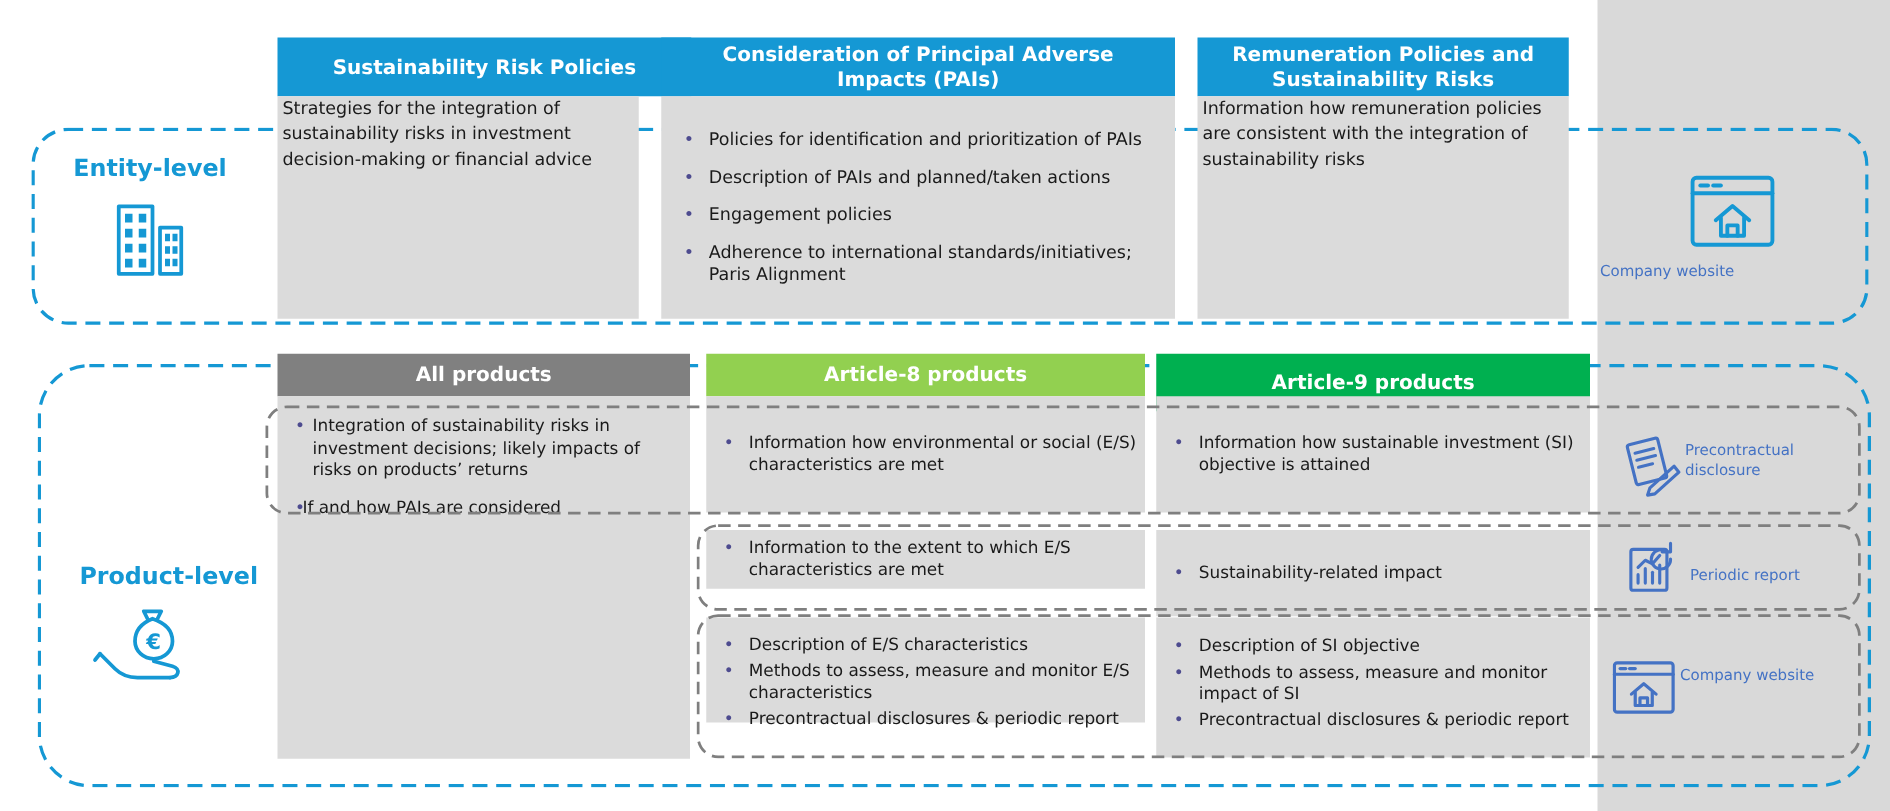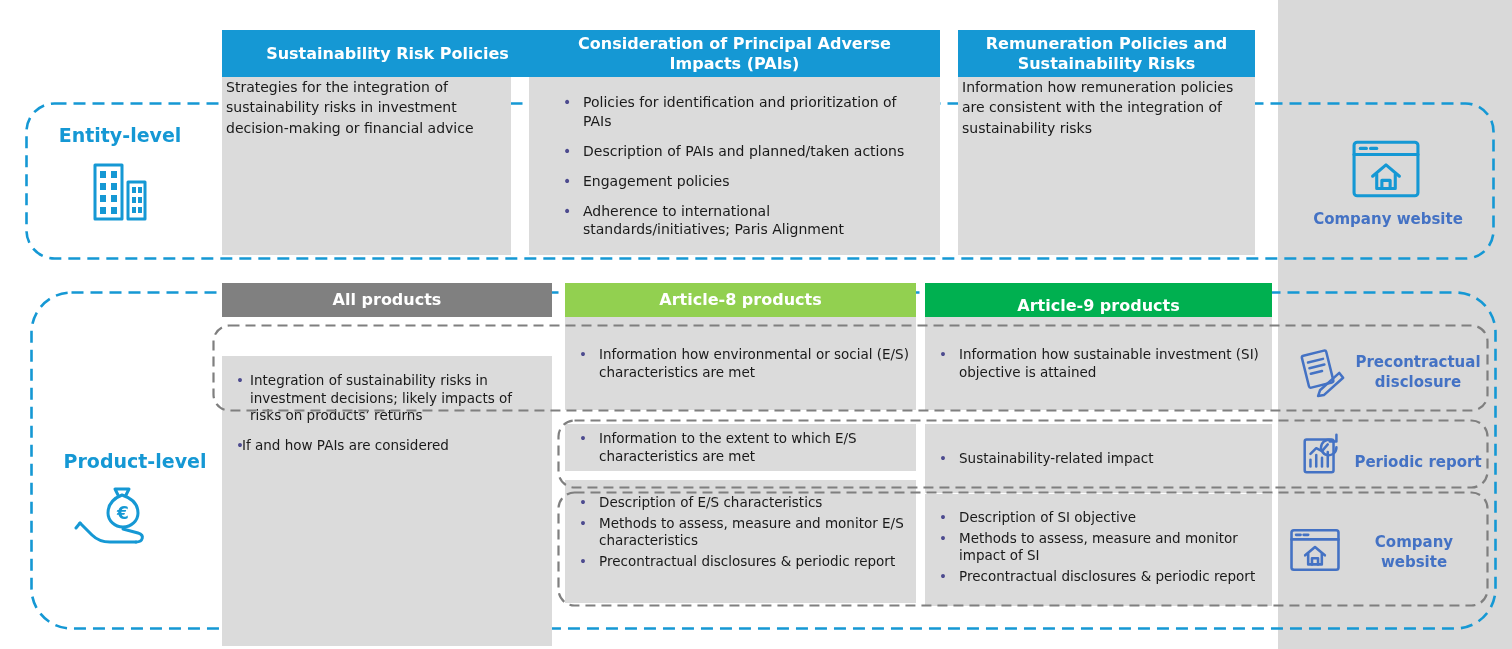--- a/index.html
+++ b/index.html
@@ -24,21 +24,21 @@
   .hdr-green-dark{background:var(--green-dark,#00B050);}
   .cell{background:var(--body-gray,#DBDBDB);box-sizing:border-box;}
   .center-text{display:flex;align-items:flex-start;padding:0 4px;font-size:14px;line-height:1.45;}
   .bullets{display:flex;flex-direction:column;}
   .gap-lg{gap:12px;} .gap-sm{gap:3px;}
   .bullet{position:relative;padding-left:34px;font-size:14px;line-height:1.3;}
   .bullet-sm{font-size:13.5px;}
   .bullet::before{content:"\2022";position:absolute;left:14px;top:0;color:var(--bullet,#4D4B8F);}
   .vcenter{display:flex;flex-direction:column;justify-content:center;}
   .group-label{color:var(--blue,#1598D4);font-size:19px;font-weight:bold;text-align:center;}
-  .loc-label{color:var(--loc-blue,#4472C4);font-size:15px;font-weight:bold;text-align:center;line-height:1.35;}
+  .loc-label{color:var(--loc-blue,#4472C4);font-size:12px;font-weight:normal;text-align:left;line-height:1.35;}
   .ic-blue{color:var(--blue,#1598D4);}
   .ic-steel{color:var(--loc-blue,#4472C4);}
   .dash-gray{color:var(--title-gray,#7F7F7F);}
   svg{display:block;}
 </style>
 </head>
 <body>
 
 <div class="canvas">
 
@@ -78,21 +78,21 @@
       </g>
     </svg>
   </div>
 
   <div class="abs hdr hdr-blue" style="left:222px;top:30px;width:331px;height:47px;">Sustainability Risk Policies</div>
   <div class="abs cell center-text" style="left:222px;top:77px;width:289px;height:178px;">
     <div>Strategies for the integration of sustainability risks in investment decision-making or financial advice</div>
   </div>
 
   <div class="abs hdr hdr-blue" style="left:529px;top:30px;width:411px;height:47px;">Consideration of Principal Adverse Impacts (PAIs)</div>
-  <div class="abs cell vcenter" style="left:529px;top:77px;width:411px;height:178px;padding:10px 20px;">
+  <div class="abs cell vcenter" style="left:529px;top:77px;width:411px;height:178px;padding:10px 4px;">
     <div class="bullets gap-lg">
       <div class="bullet">Policies for identification and prioritization of PAIs</div>
       <div class="bullet">Description of PAIs and planned/taken actions</div>
       <div class="bullet">Engagement policies</div>
       <div class="bullet">Adherence to international standards/initiatives; Paris Alignment</div>
     </div>
   </div>
 
   <div class="abs hdr hdr-blue" style="left:958px;top:30px;width:297px;height:47px;">Remuneration Policies and Sustainability Risks</div>
   <div class="abs cell center-text" style="left:958px;top:77px;width:297px;height:178px;">
@@ -127,34 +127,34 @@
         <path d="M6 41 l-4 5"></path>
       </g>
       <text x="49" y="37" text-anchor="middle" font-size="17" font-weight="bold" fill="currentColor">€</text>
     </svg>
   </div>
 
   <div class="abs hdr hdr-gray" style="left:222px;top:283px;width:330px;height:34px;">All products</div>
   <div class="abs hdr hdr-green-light" style="left:565px;top:283px;width:351px;height:34px;">Article-8 products</div>
   <div class="abs hdr hdr-green-dark" style="left:925px;top:283px;width:347px;height:46px;">Article-9 products</div>
 
-  <div class="abs cell" style="left:222px;top:317px;width:330px;height:290px;padding:16px 8px 0 0;margin-top:39px;">
+  <div class="abs cell" style="left:222px;top:317px;width:330px;height:290px;padding:16px 8px 0 0;">
     <div class="bullets gap-lg">
       <div class="bullet bullet-sm" style="padding-left:28px;">Integration of sustainability risks in investment decisions; likely impacts of risks on products’ returns</div>
       <div class="bullet bullet-sm" style="padding-left:20px;">If and how PAIs are considered</div>
     </div>
   </div>
 
   <div class="abs cell vcenter" style="left:565px;top:317px;width:351px;height:93px;">
     <div class="bullet bullet-sm">Information how environmental or social (E/S) characteristics are met</div>
   </div>
   <div class="abs cell vcenter" style="left:565px;top:424px;width:351px;height:47px;">
     <div class="bullet bullet-sm">Information to the extent to which E/S characteristics are met</div>
   </div>
-  <div class="abs cell" style="left:565px;top:480px;width:351px;height:123px;padding-top:14px;box-sizing:border-box;">
+  <div class="abs cell" style="left:565px;top:494px;width:351px;height:84px;padding-top:14px;box-sizing:border-box;">
     <div class="bullets gap-sm">
       <div class="bullet bullet-sm">Description of E/S characteristics</div>
       <div class="bullet bullet-sm">Methods to assess, measure and monitor E/S characteristics</div>
       <div class="bullet bullet-sm">Precontractual disclosures &amp; periodic report</div>
     </div>
   </div>
 
   <div class="abs cell vcenter" style="left:925px;top:317px;width:347px;height:93px;">
     <div class="bullet bullet-sm">Information how sustainable investment (SI) objective is attained</div>
   </div>

